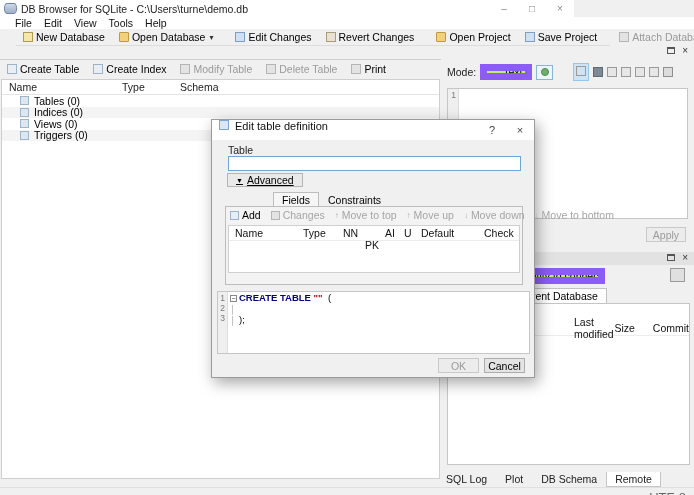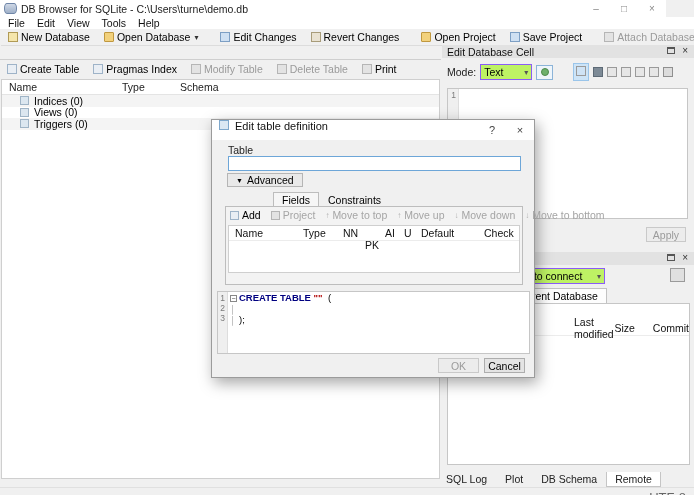--- a/index.html
+++ b/index.html
@@ -1,30 +1,30 @@
 <!DOCTYPE html>
 <html><head>
 <meta charset="utf-8">
 <style>
   * { margin:0; padding:0; box-sizing:border-box; font-family:"Liberation Sans", sans-serif; }
   html,body { width:694px; height:495px; background:#fff; }
   .window { position:relative; width:694px; height:495px; background:#f0f0f0; overflow:hidden; font-size:11px; color:#000; }
   .abs { position:absolute; }
 
   
-  .titlebar { left:0; top:0; width:666px; height:17px; background:#fff; display:flex; align-items:center; }
+  .titlebar { left:0; top:0; width:574px; height:17px; background:#fff; display:flex; align-items:center; }
   .title-text { font-size:10.5px; color:#222; margin-left:4px; }
   .win-controls { position:absolute; right:0; top:0; height:17px; display:flex; }
   .win-btn { width:28px; height:17px; display:flex; align-items:center; justify-content:center; color:#8a8a8a; font-size:10px; }
   .app-ico { width:13px; height:11px; margin-left:4px; background:linear-gradient(#cfd8e6,#9fb0c8); border:1px solid #6f86a8; border-radius:3px/5px; }
-  .menubar { left:0; top:17px; width:694px; height:12px; background:#fff; display:flex; gap:2px; align-items:center; padding-left:3px; }
+  .menubar { left:0; top:17px; width:694px; height:12px; background:#fff; display:flex; gap:2px; align-items:center; padding-left:10px; }
   .menu-item { padding:0 5px; font-size:10.5px; color:#111; }
 
   
-  .toolbar { left:1px; top:29px; width:594px; height:17px; background:#f0f0f0; border-bottom:1px solid #dcdcdc; display:flex; align-items:center; }
+  .toolbar { left:16px; top:29px; width:594px; height:17px; background:#f0f0f0; border-bottom:1px solid #dcdcdc; display:flex; align-items:center; }
   .tb-btn { display:flex; align-items:center; gap:3px; padding:1px 7px; font-size:10.5px; white-space:nowrap; }
   .tb-btn.disabled { color:#9a9a9a; }
   .ico { display:inline-block; width:10px; height:10px; border:1px solid #b09a55; background:#f5e6ac; }
   .ico.folder { background:#f2d17c; border-color:#c0983f; border-radius:1px; }
   .ico.save { background:#cfe0f2; border-color:#7d9fc4; }
   .ico.revert { background:#e9e2d2; border-color:#a89c7a; }
   .ico.gray { background:#e3e3e3; border-color:#b5b5b5; }
   .ico.plain { background:#e9eef4; border-color:#9eb3c8; }
   .dd-arrow { font-size:8px; color:#333; margin-left:1px; }
   .tb-sep { width:1px; height:13px; background:#c9c9c9; margin:0 4px; }
@@ -42,21 +42,21 @@
   .th-name { width:120px; padding-left:7px; } .th-type { width:58px; } .th-schema { padding-left:0; }
   .tree-row { height:11.5px; display:flex; align-items:center; font-size:10.5px; }
   .tree-row.alt { background:#f4f4f4; }
   .tree-ico { width:9px; height:9px; margin:0 5px 0 18px; background:#dce7f0; border:1px solid #9fb4c6; }
 
   
   .dock-header { background:#e2e2e2; height:13px; display:flex; align-items:center; font-size:10.5px; color:#111; padding-left:5px; }
   .dock-ctrl { position:absolute; top:2px; display:flex; gap:7px; color:#444; font-size:9px; }
   .float-ico { width:8px; height:7px; border:1px solid #555; border-top-width:2px; }
   .mini-x { font-size:10px; line-height:8px; color:#333; }
-  .combo { background:#bef264; border:1px solid #8b5cf6; font-size:10.5px; display:flex; align-items:center; padding:0 3px; overflow:hidden; white-space:nowrap; }
+  .combo { background:#bef264; border:7px solid #8b5cf6; font-size:10.5px; display:flex; align-items:center; padding:0 16px; overflow:hidden; white-space:nowrap; }
   .combo .dd { margin-left:auto; font-size:8px; color:#555; padding-left:3px; }
   .icon-btn { width:17px; height:15px; border:1px solid #8cb4d8; background:#eef5fb; display:flex; align-items:center; justify-content:center; }
   .mini-ico { width:10px; height:10px; border:1px solid #9a9a9a; background:#e6e6e6; display:inline-block; }
   .mini-ico.active-bg { background:#cfe3f5; }
   .mini-ico.dark { background:#7d8a96; border-color:#5d6a76; }
   .sel-wrap { background:#cde4f7; border:1px solid #9ac5ea; padding:2px; }
   .editor { background:#fff; border:1px solid #c6c6c6; display:flex; }
   .gutter { width:11px; background:#efefef; border-right:1px solid #ddd; color:#7a7a7a; font-family:"DejaVu Sans Mono",monospace; font-size:8.5px; text-align:right; padding:1px 2px 0 0; }
   .btn { background:#e4e4e4; border:1px solid #adadad; font-size:10.5px; display:flex; align-items:center; justify-content:center; }
   .btn.disabled { color:#9b9b9b; border-color:#c9c9c9; background:#ececec; }
@@ -154,21 +154,21 @@
 
 
   <div class="abs left-panel"></div>
   <div class="abs struct-toolbar">
     <div class="tb-btn">
       <span class="ico plain"></span>
       <span>Create Table</span>
     </div>
     <div class="tb-btn">
       <span class="ico plain"></span>
-      <span>Pragmas Index</span>
+      <span>Create Index</span>
     </div>
     <div class="tb-btn disabled">
       <span class="ico gray"></span>
       <span>Modify Table</span>
     </div>
     <div class="tb-btn disabled">
       <span class="ico gray"></span>
       <span>Delete Table</span>
     </div>
     <div class="tb-btn">
@@ -176,38 +176,39 @@
       <span>Print</span>
     </div>
   </div>
 
   <div class="abs tree">
     <div class="tree-header">
       <span class="th-name">Name</span>
       <span class="th-type">Type</span>
       <span class="th-schema">Schema</span>
     </div>
+    <div class="tree-row">
+      <span class="tree-ico"></span>
+      <span>Tables (0)</span>
+    </div>
     <div class="tree-row alt">
       <span class="tree-ico"></span>
       <span>Indices (0)</span>
     </div>
     <div class="tree-row">
       <span class="tree-ico"></span>
       <span>Views (0)</span>
     </div>
     <div class="tree-row alt">
       <span class="tree-ico"></span>
       <span>Triggers (0)</span>
     </div>
   </div>
 
   <div class="abs" style="left:442px; top:45px; width:252px; height:202px;">
-    <div class="dock-header">
-      <span>Edit Database Cell</span>
-    </div>
     <div class="dock-ctrl" style="right:6px;">
       <span class="float-ico"></span>
       <span class="mini-x">×</span>
     </div>
     <div class="abs" style="left:5px; top:18px; display:flex; align-items:center; gap:4px;">
       <span class="field-label">Mode:</span>
       <div class="combo" style="width:52px; height:16px;">
         <span>Text</span>
         <span class="dd">▾</span>
       </div>
@@ -276,39 +277,39 @@
       <span class="dlg-title">Edit table definition</span>
       <div class="dlg-ctrl">
         <span class="dlg-btnbox">?</span>
         <span class="dlg-btnbox">×</span>
       </div>
     </div>
 
     <span class="abs field-label" style="left:16px; top:24px;text-align:center;">Table</span>
     <input class="abs text-input" style="left: 16px; top: 36px; width: 293px; height: 15px;" value="">
 
-    <div class="adv-btn abs" style="left:15px; top:53px; height:14px;">
+    <div class="adv-btn abs" style="left:15px; top:53px; height:14px;text-decoration:underline;">
       <span style="font-size:7px;">▼</span>
       <span>Advanced</span>
     </div>
 
     <div class="abs" style="left:13px; top:72px; display:flex; align-items:flex-end;padding-left:48px;">
       <span class="dlg-tab active">Fields</span>
       <span class="dlg-tab">Constraints</span>
     </div>
     <div class="dlg-frame abs" style="left:13px; top:86px; width:298px; height:79px;"></div>
 
     <div class="abs" style="left:18px; top:89px; display:flex; align-items:center; gap:10px;">
       <div class="dlg-tb-btn">
         <span class="ico plain" style="width:9px;height:9px;"></span>
         <span>Add</span>
       </div>
       <div class="dlg-tb-btn disabled">
         <span class="ico gray" style="width:9px;height:9px;"></span>
-        <span>Project</span>
+        <span>Changes</span>
       </div>
       <div class="dlg-tb-btn disabled">
         <span class="mv-ico">↑</span>
         <span>Move to top</span>
       </div>
       <div class="dlg-tb-btn disabled">
         <span class="mv-ico">↑</span>
         <span>Move up</span>
       </div>
       <div class="dlg-tb-btn disabled">

